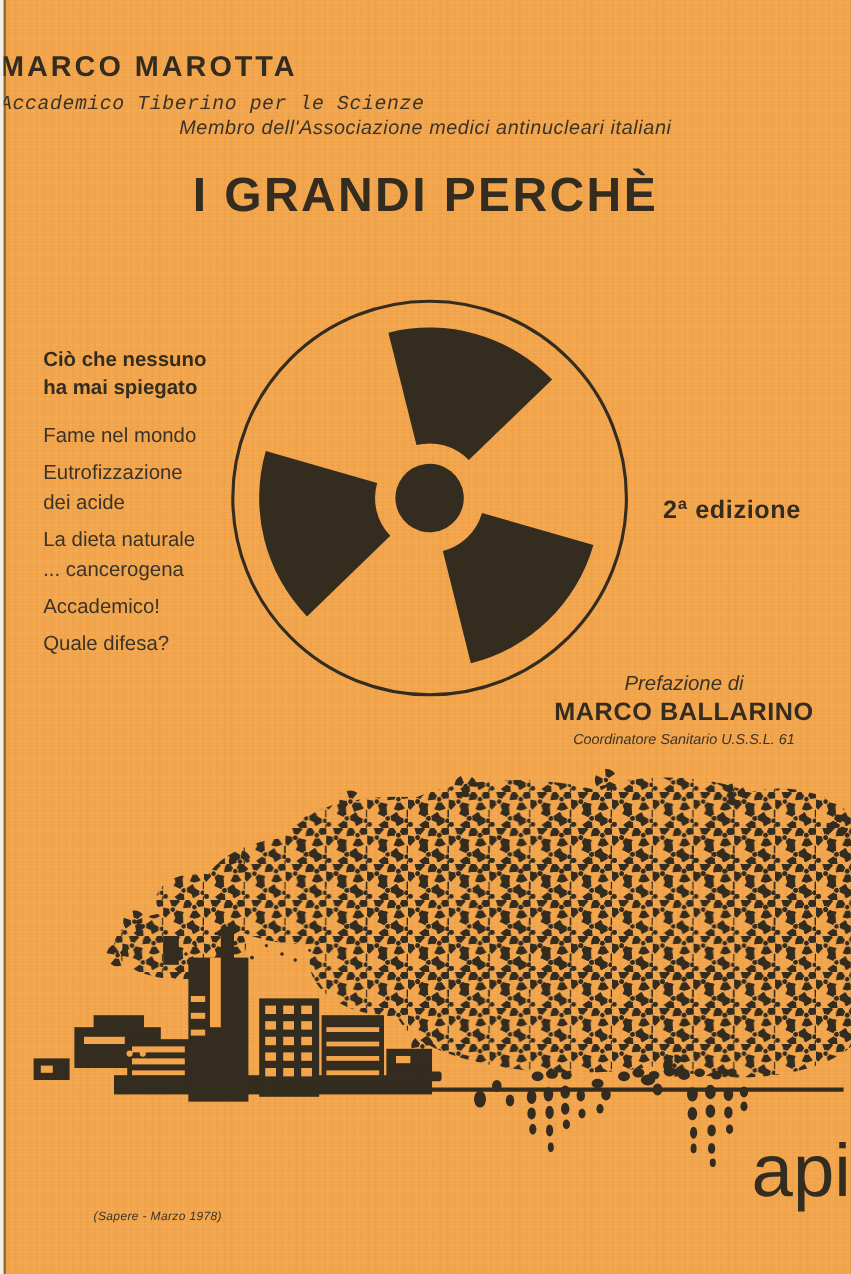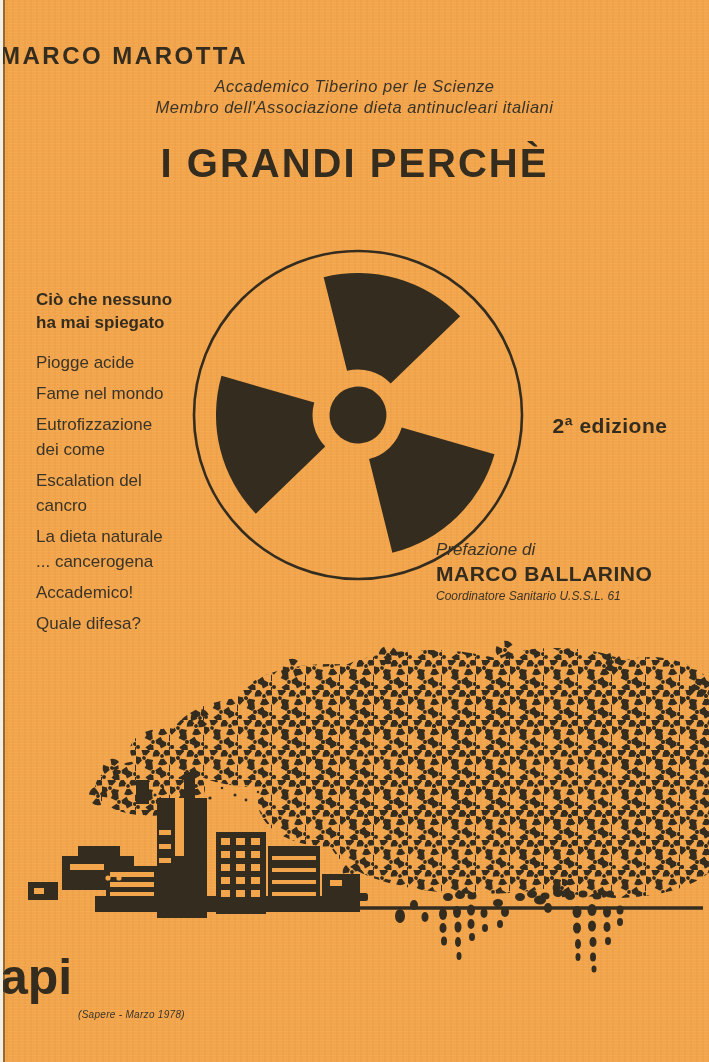--- a/index.html
+++ b/index.html
@@ -23,40 +23,40 @@
       repeating-linear-gradient(0deg, rgba(255,244,220,.05) 0 1px, transparent 1px 3px),
       repeating-linear-gradient(90deg, rgba(120,70,0,.04) 0 2px, transparent 2px 6px);
   }
   .edge-white{position:absolute;left:0;top:0;width:3px;height:100%;background:#f3efe4;z-index:5;}
   .edge-dark{position:absolute;left:3px;top:0;width:2px;height:100%;background:rgba(74,56,24,.55);z-index:5;}
   .layer{position:absolute;inset:0;}
   .txt{position:absolute;z-index:3;}
   .pre{white-space:pre-line;}
 
   .author-name{top:42px;left:0;width:100%;text-align:left;font-size:24px;font-weight:bold;letter-spacing:2.5px;color:var(--ink);}
-  .author-sub1{top:77px;left:0;width:100%;text-align:center;font-size:16.5px;font-style:italic;letter-spacing:.5px;}
+  .author-sub1{top:77px;left:0;width:100%;text-align:left;font-size:16.5px;font-style:italic;letter-spacing:.5px;font-family:Liberation Mono, monospace;}
   .author-sub2{top:98px;left:0;width:100%;text-align:center;font-size:16.5px;font-style:italic;letter-spacing:.5px;}
 
   .book-title{top:144px;left:0;width:100%;text-align:center;font-size:40px;line-height:38px;font-weight:800;letter-spacing:2px;color:var(--ink);}
 
   .topics{top:288px;left:36px;width:245px;font-size:17px;line-height:25px;}
   .topics-heading{font-weight:bold;line-height:23px;margin-bottom:16px;color:var(--ink);}
   .topic-item{margin-bottom:6px;}
   .appendix-label{font-style:italic;margin-top:4px;margin-bottom:4px;}
   .appendix-text{line-height:22px;font-size:16.5px;}
 
   .edition{top:414px;left:520px;width:180px;text-align:center;font-size:21px;font-weight:bold;color:var(--ink);letter-spacing:.5px;}
 
-  .preface{top:540px;left:436px;width:268px;}
+  .preface{top:560px;left:436px;width:268px;text-align:center;}
   .preface-intro{font-style:italic;font-size:17px;}
   .preface-name{font-weight:bold;font-size:21px;margin-top:2px;color:var(--ink);letter-spacing:.5px;}
   .preface-role{font-style:italic;font-size:12px;margin-top:3px;}
 
   .source-note{top:1009px;left:78px;font-size:10px;letter-spacing:.3px;font-style:italic;}
-  .publisher-logo{top:948px;left:0;width:100%;text-align:left;font-size:50px;font-weight:700;letter-spacing:0;color:var(--ink);line-height:58px;}
+  .publisher-logo{top:948px;left:0;width:100%;text-align:right;font-size:62px;font-weight:400;letter-spacing:0;color:var(--ink);line-height:58px;}
 
   svg .ink{fill:var(--ink);}
 </style>
 </head>
 <body>
 
 <div class="cover">
   <div class="edge-white"></div>
   <div class="edge-dark"></div>
 
@@ -233,35 +233,32 @@
           <ellipse cx="607" cy="927" rx="3.5" ry="5"></ellipse>
           <ellipse cx="608" cy="941" rx="3" ry="4"></ellipse>
         <ellipse cx="620" cy="910" rx="3.5" ry="4.5"></ellipse>
           <ellipse cx="620" cy="922" rx="3" ry="4"></ellipse>
       </g>
     </g>
   </svg>
 
   <div class="txt author-name">MARCO MAROTTA</div>
   <div class="txt author-sub1">Accademico Tiberino per le Scienze</div>
-  <div class="txt author-sub2">Membro dell'Associazione dieta antinucleari italiani</div>
+  <div class="txt author-sub2">Membro dell'Associazione medici antinucleari italiani</div>
 
   <div class="txt book-title">
     <div>I GRANDI PERCHÈ</div>
   </div>
 
   <div class="txt topics">
     <div class="topics-heading pre">Ciò che nessuno
 ha mai spiegato</div>
-    <div class="topic-item pre">Piogge acide</div>
     <div class="topic-item pre">Fame nel mondo</div>
     <div class="topic-item pre">Eutrofizzazione
-dei come</div>
-    <div class="topic-item pre">Escalation del
-cancro</div>
+dei acide</div>
     <div class="topic-item pre">La dieta naturale
 ... cancerogena</div>
     <div class="topic-item pre">Accademico!</div>
     <div class="topic-item pre">Quale difesa?</div>
   </div>
 
   <div class="txt edition">2ª edizione</div>
 
   <div class="txt preface">
     <div class="preface-intro">Prefazione di</div>

